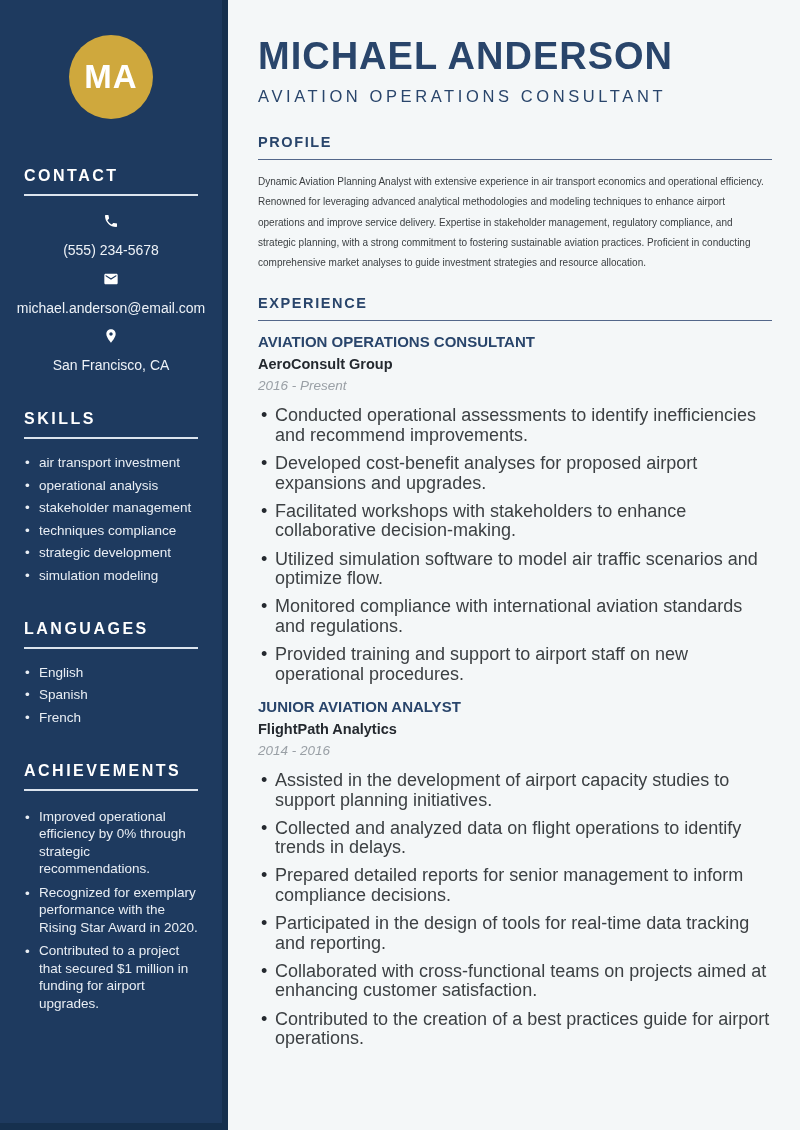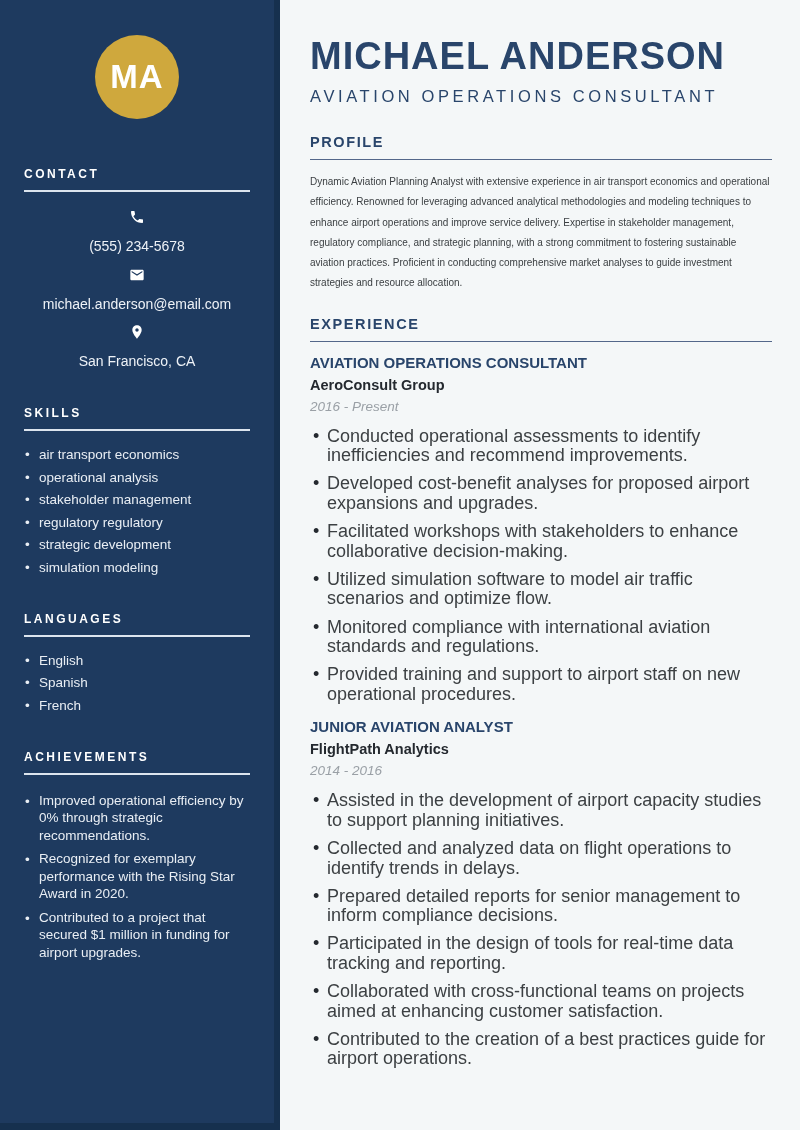--- a/index.html
+++ b/index.html
@@ -6,37 +6,37 @@
   html,body { width:800px; height:1130px; }
   body {
     font-family:"Liberation Sans","DejaVu Sans",sans-serif;
     background:#f4f7f8;
     overflow:hidden;
   }
   .page { display:flex; width:800px; height:1130px; }
 
   
   .sidebar {
-    width:280px; flex-shrink:0; height:1130px;
+    width:228px; flex-shrink:0; height:1130px;
     background:#1e3a5f;
     border-right:6px solid #16304e;
     border-bottom:7px solid #16304e;
     padding:0 24px;
     color:#e9eef4;
   }
   .avatar {
     width:84px; height:84px; border-radius:50%;
     background:#cfa83d; color:#ffffff;
     display:flex; align-items:center; justify-content:center;
     font-size:33px; font-weight:bold; letter-spacing:1px;
     margin:35px auto 48px auto;
   }
   .s-section { margin-bottom:37px; }
   .s-title {
-    color:#ffffff; font-size:12px; font-weight:bold; letter-spacing:2.5px;
+    color:#ffffff; font-size:16px; font-weight:bold; letter-spacing:2.5px;
   }
   .s-divider {
     border:none; border-top:2px solid #dce4ee;
     margin:9px 0 17px 0;
   }
   .contact-row {
     display:flex; align-items:center; gap:13px;
     font-size:14px; margin-bottom:12.5px; color:#eef2f7;flex-direction:column;
   }
   .contact-row .cicon { width:16px; height:16px; flex-shrink:0; display:inline-flex; }
@@ -123,24 +123,24 @@
             </svg>
         </span>
         <span>San Francisco, CA</span>
       </div>
     </section>
 
     <section class="s-section">
       <div class="s-title">SKILLS</div>
       <hr class="s-divider">
       <ul class="s-list">
-        <li>air transport economics</li>
+        <li>air transport investment</li>
         <li>operational analysis</li>
         <li>stakeholder management</li>
-        <li>regulatory regulatory</li>
+        <li>techniques compliance</li>
         <li>strategic development</li>
         <li>simulation modeling</li>
       </ul>
     </section>
 
     <section class="s-section">
       <div class="s-title">LANGUAGES</div>
       <hr class="s-divider">
       <ul class="s-list">
         <li>English</li>

